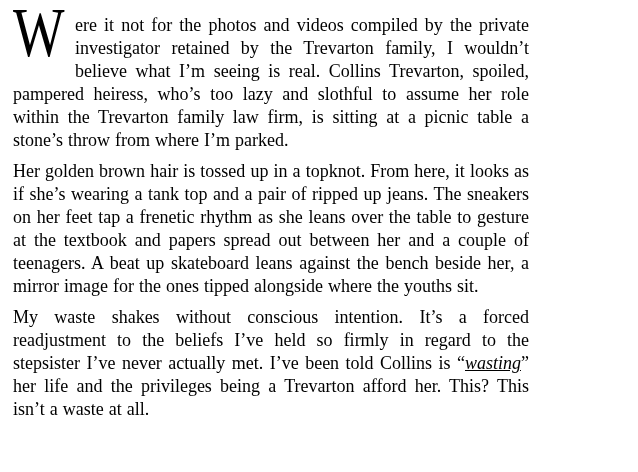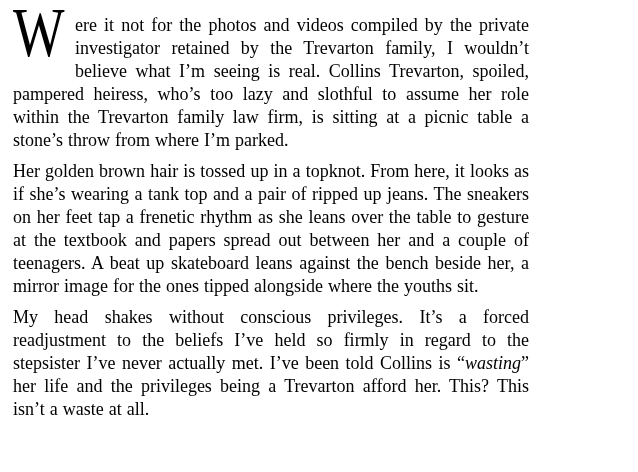--- a/index.html
+++ b/index.html
@@ -42,22 +42,23 @@
     white-space: nowrap;
   }
   .dropcap .glyph {
     display: inline-block;
     transform: scaleX(0.78);
     transform-origin: 0 50%;
     letter-spacing: 0;
   }
   .para em {
     font-style: italic;
+    text-decoration: underline;
   }
 </style>
 </head>
 <body>
 
 <div class="page">
   <p class="para"><span class="dropcap"><span class="glyph">W</span></span><span>ere it not for the photos and videos compiled by the private investigator retained by the Trevarton family, I wouldn’t believe what I’m seeing is real. Collins Trevarton, spoiled, pampered heiress, who’s too lazy and slothful to assume her role within the Trevarton family law firm, is sitting at a picnic table a stone’s throw from where I’m parked.</span></p>
   <p class="para"><span>Her golden brown hair is tossed up in a topknot. From here, it looks as if she’s wearing a tank top and a pair of ripped up jeans. The sneakers on her feet tap a frenetic rhythm as she leans over the table to gesture at the textbook and papers spread out between her and a couple of teenagers. A beat up skateboard leans against the bench beside her, a mirror image for the ones tipped alongside where the youths sit.</span></p>
-  <p class="para"><span>My head shakes without conscious privileges. It’s a forced readjustment to the beliefs I’ve held so firmly in regard to the stepsister I’ve never actually met. I’ve been told Collins is “</span><em>wasting</em><span>” her life and the privileges being a Trevarton afford her. This? This isn’t a waste at all.</span></p>
+  <p class="para"><span>My waste shakes without conscious intention. It’s a forced readjustment to the beliefs I’ve held so firmly in regard to the stepsister I’ve never actually met. I’ve been told Collins is “</span><em>wasting</em><span>” her life and the privileges being a Trevarton afford her. This? This isn’t a waste at all.</span></p>
 </div>
 
 </body></html>

